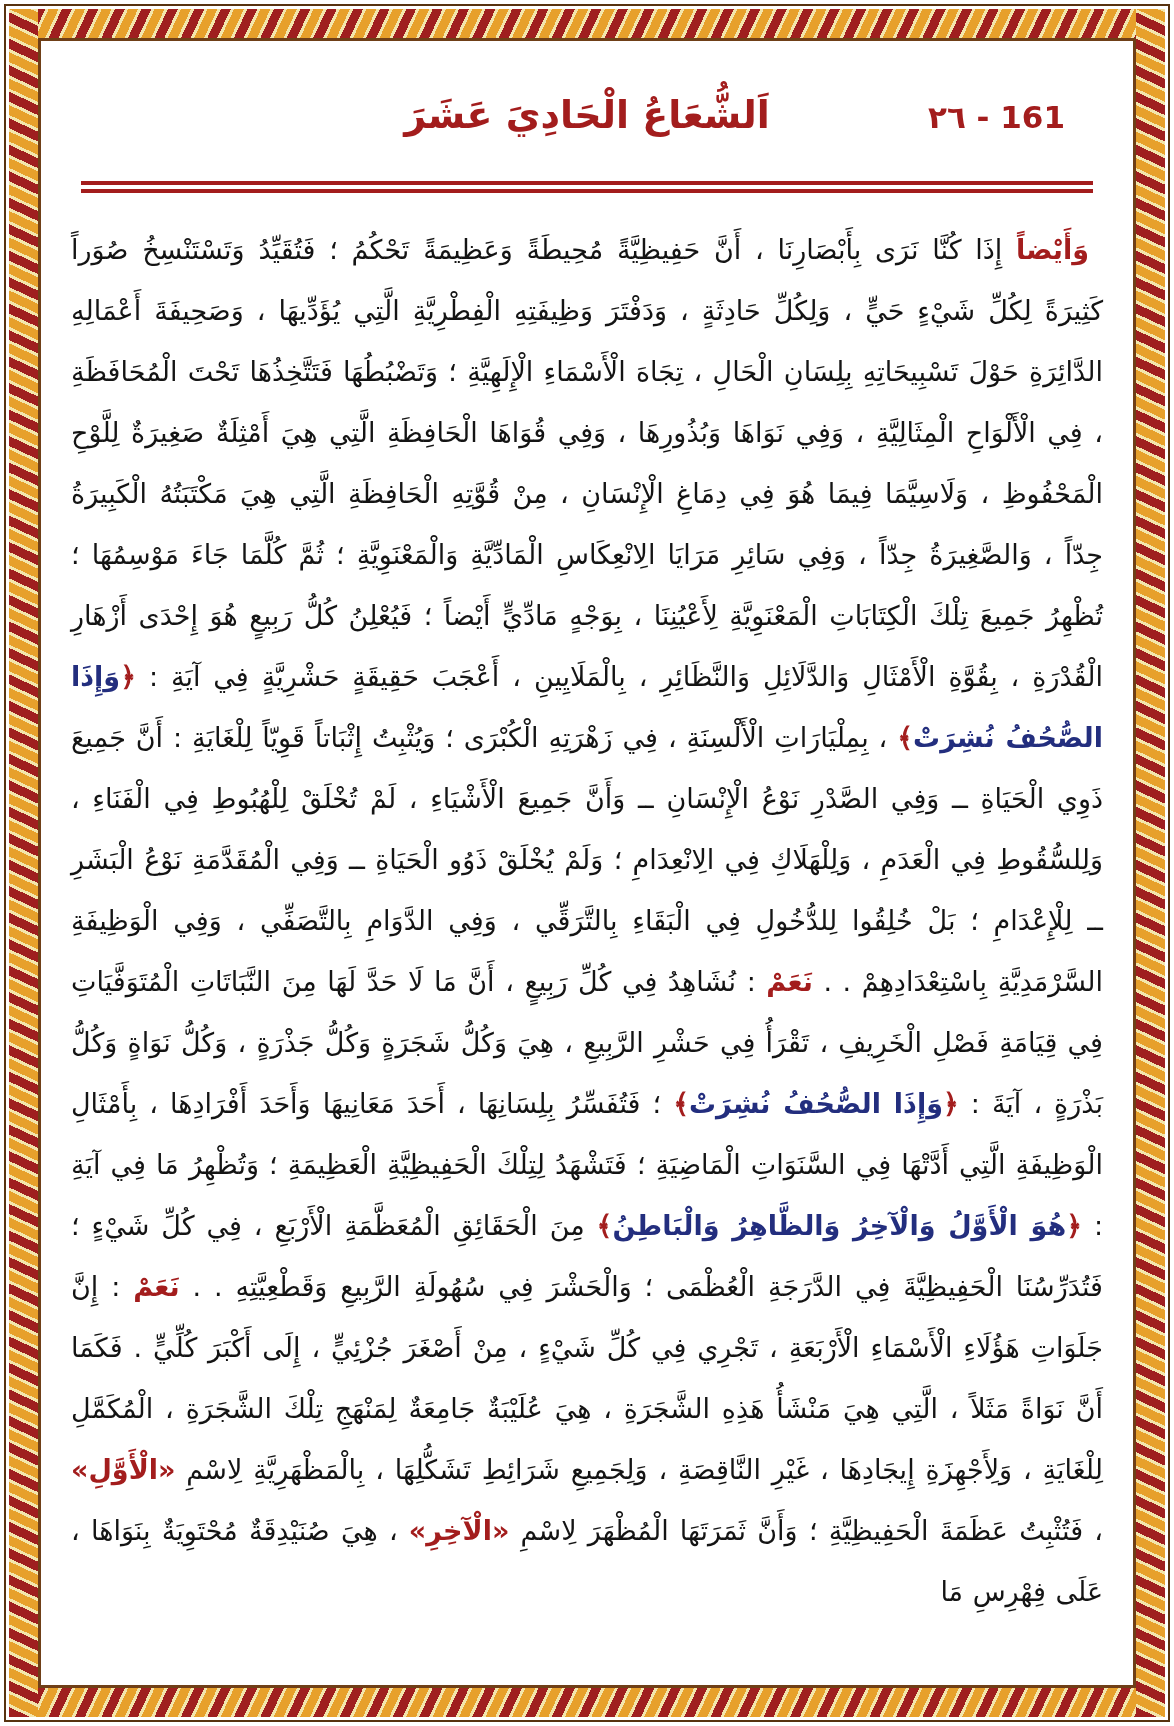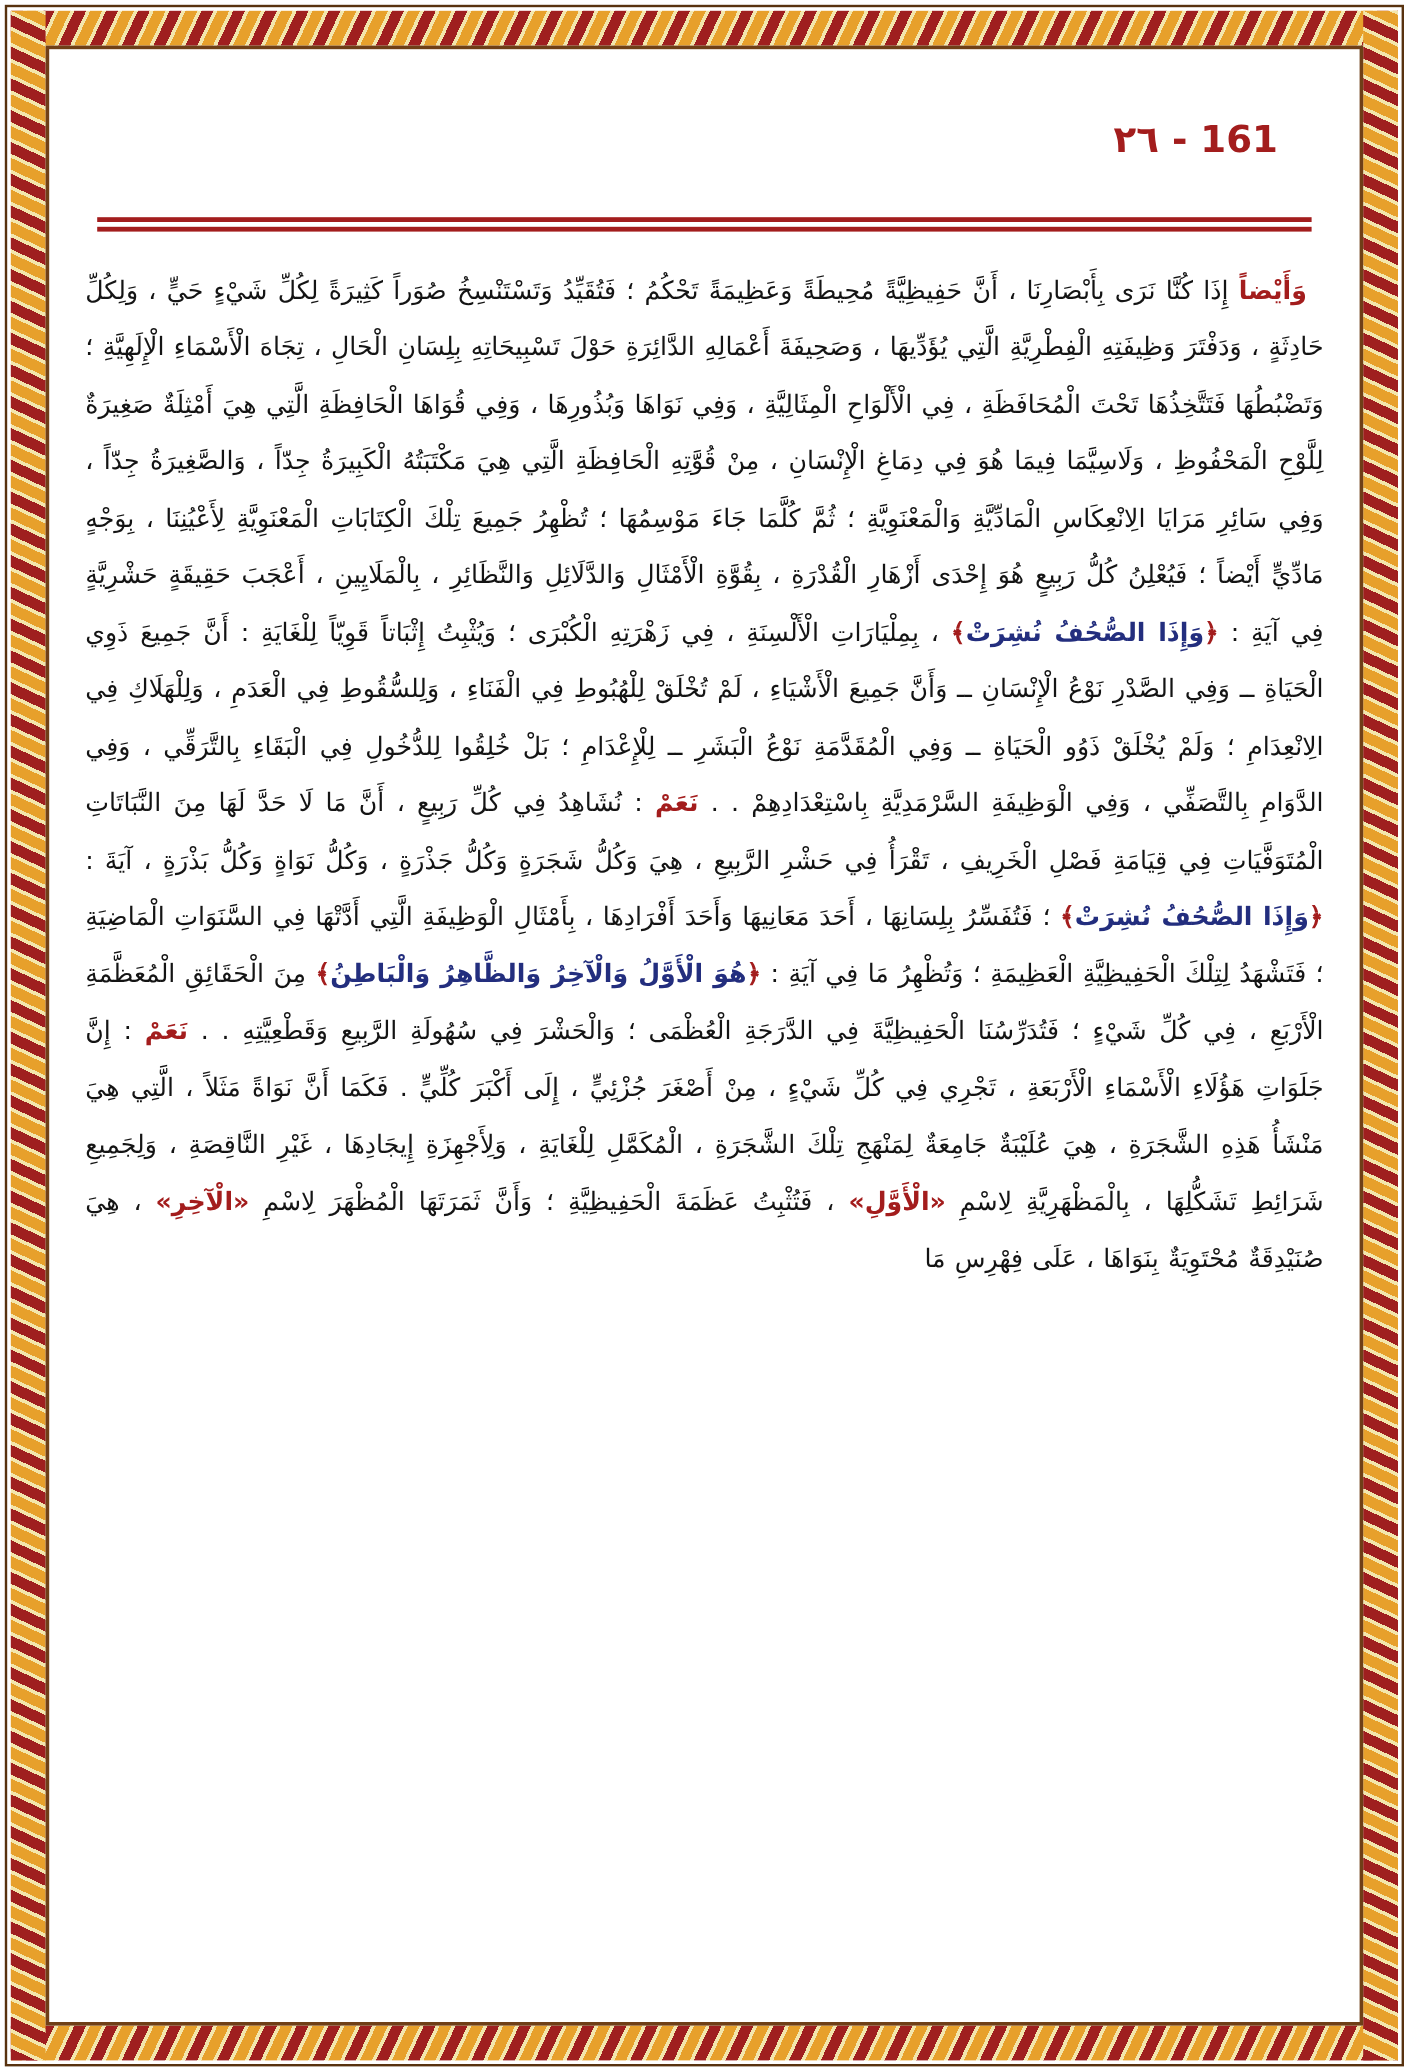--- a/index.html
+++ b/index.html
@@ -61,21 +61,21 @@
     letter-spacing:2px;
     color:var(--accent-red,#a31d1d);
   }
   .double-rule{margin:8px 12px 0;}
   .rule-line{
     height:4px;margin-bottom:4px;
     background:var(--accent-red,#a31d1d);
   }
   .body-text{
     margin:26px 2px 0;
-    font-size:21px;
+    font-size:27px;
     line-height:2.26;
     text-align:justify;
     text-indent:14px;
     color:#141414;
     word-spacing:1px;
   }
   .run-red{color:var(--accent-red,#a31d1d);font-weight:bold;}
   .run-verse{color:var(--verse-blue,#232e7e);font-weight:bold;}
   .run-bracket{color:var(--accent-red,#a31d1d);font-weight:bold;}
 </style>
@@ -90,20 +90,21 @@
     <div class="strip strip-bottom"></div>
     <div class="strip strip-left"></div>
     <div class="strip strip-right"></div>
     <div class="frame-innerline"></div>
   </div>
 
   <div class="content">
 
     <div class="header">
       <div class="page-number">161 - ٢٦</div>
+      <h1 class="title">اَلشُّعَاعُ الْحَادِيَ عَشَرَ</h1>
     </div>
 
     <div class="double-rule">
       <div class="rule-line"></div>
       <div class="rule-line"></div>
     </div>
 
     <p class="body-text"><span class="run run-red">وَأَيْضاً</span><span class="run run-k"> إِذَا كُنَّا نَرَى بِأَبْصَارِنَا ، أَنَّ حَفِيظِيَّةً مُحِيطَةً وَعَظِيمَةً تَحْكُمُ ؛ فَتُقَيِّدُ وَتَسْتَنْسِخُ صُوَراً كَثِيرَةً لِكُلِّ شَيْءٍ حَيٍّ ، وَلِكُلِّ حَادِثَةٍ ، وَدَفْتَرَ وَظِيفَتِهِ الْفِطْرِيَّةِ الَّتِي يُؤَدِّيهَا ، وَصَحِيفَةَ أَعْمَالِهِ الدَّائِرَةِ حَوْلَ تَسْبِيحَاتِهِ بِلِسَانِ الْحَالِ ، تِجَاهَ الْأَسْمَاءِ الْإِلَهِيَّةِ ؛ وَتَضْبُطُهَا فَتَتَّخِذُهَا تَحْتَ الْمُحَافَظَةِ ، فِي الْأَلْوَاحِ الْمِثَالِيَّةِ ، وَفِي نَوَاهَا وَبُذُورِهَا ، وَفِي قُوَاهَا الْحَافِظَةِ الَّتِي هِيَ أَمْثِلَةٌ صَغِيرَةٌ لِلَّوْحِ الْمَحْفُوظِ ، وَلَاسِيَّمَا فِيمَا هُوَ فِي دِمَاغِ الْإِنْسَانِ ، مِنْ قُوَّتِهِ الْحَافِظَةِ الَّتِي هِيَ مَكْتَبَتُهُ الْكَبِيرَةُ جِدّاً ، وَالصَّغِيرَةُ جِدّاً ، وَفِي سَائِرِ مَرَايَا الِانْعِكَاسِ الْمَادِّيَّةِ وَالْمَعْنَوِيَّةِ ؛ ثُمَّ كُلَّمَا جَاءَ مَوْسِمُهَا ؛ تُظْهِرُ جَمِيعَ تِلْكَ الْكِتَابَاتِ الْمَعْنَوِيَّةِ لِأَعْيُنِنَا ، بِوَجْهٍ مَادِّيٍّ أَيْضاً ؛ فَيُعْلِنُ كُلُّ رَبِيعٍ هُوَ إِحْدَى أَزْهَارِ الْقُدْرَةِ ، بِقُوَّةِ الْأَمْثَالِ وَالدَّلَائِلِ وَالنَّظَائِرِ ، بِالْمَلَايِينِ ، أَعْجَبَ حَقِيقَةٍ حَشْرِيَّةٍ فِي آيَةِ : </span><span class="run run-bracket">﴿</span><span class="run run-verse">وَإِذَا الصُّحُفُ نُشِرَتْ</span><span class="run run-bracket">﴾</span><span class="run run-k"> ، بِمِلْيَارَاتِ الْأَلْسِنَةِ ، فِي زَهْرَتِهِ الْكُبْرَى ؛ وَيُثْبِتُ إِثْبَاتاً قَوِيّاً لِلْغَايَةِ : أَنَّ جَمِيعَ ذَوِي الْحَيَاةِ ــ وَفِي الصَّدْرِ نَوْعُ الْإِنْسَانِ ــ وَأَنَّ جَمِيعَ الْأَشْيَاءِ ، لَمْ تُخْلَقْ لِلْهُبُوطِ فِي الْفَنَاءِ ، وَلِلسُّقُوطِ فِي الْعَدَمِ ، وَلِلْهَلَاكِ فِي الِانْعِدَامِ ؛ وَلَمْ يُخْلَقْ ذَوُو الْحَيَاةِ ــ وَفِي الْمُقَدَّمَةِ نَوْعُ الْبَشَرِ ــ لِلْإِعْدَامِ ؛ بَلْ خُلِقُوا لِلدُّخُولِ فِي الْبَقَاءِ بِالتَّرَقِّي ، وَفِي الدَّوَامِ بِالتَّصَفِّي ، وَفِي الْوَظِيفَةِ السَّرْمَدِيَّةِ بِاسْتِعْدَادِهِمْ . . </span><span class="run run-red">نَعَمْ</span><span class="run run-k"> : نُشَاهِدُ فِي كُلِّ رَبِيعٍ ، أَنَّ مَا لَا حَدَّ لَهَا مِنَ النَّبَاتَاتِ الْمُتَوَفَّيَاتِ فِي قِيَامَةِ فَصْلِ الْخَرِيفِ ، تَقْرَأُ فِي حَشْرِ الرَّبِيعِ ، هِيَ وَكُلُّ شَجَرَةٍ وَكُلُّ جَذْرَةٍ ، وَكُلُّ نَوَاةٍ وَكُلُّ بَذْرَةٍ ، آيَةَ : </span><span class="run run-bracket">﴿</span><span class="run run-verse">وَإِذَا الصُّحُفُ نُشِرَتْ</span><span class="run run-bracket">﴾</span><span class="run run-k"> ؛ فَتُفَسِّرُ بِلِسَانِهَا ، أَحَدَ مَعَانِيهَا وَأَحَدَ أَفْرَادِهَا ، بِأَمْثَالِ الْوَظِيفَةِ الَّتِي أَدَّتْهَا فِي السَّنَوَاتِ الْمَاضِيَةِ ؛ فَتَشْهَدُ لِتِلْكَ الْحَفِيظِيَّةِ الْعَظِيمَةِ ؛ وَتُظْهِرُ مَا فِي آيَةِ : </span><span class="run run-bracket">﴿</span><span class="run run-verse">هُوَ الْأَوَّلُ وَالْآخِرُ وَالظَّاهِرُ وَالْبَاطِنُ</span><span class="run run-bracket">﴾</span><span class="run run-k"> مِنَ الْحَقَائِقِ الْمُعَظَّمَةِ الْأَرْبَعِ ، فِي كُلِّ شَيْءٍ ؛ فَتُدَرِّسُنَا الْحَفِيظِيَّةَ فِي الدَّرَجَةِ الْعُظْمَى ؛ وَالْحَشْرَ فِي سُهُولَةِ الرَّبِيعِ وَقَطْعِيَّتِهِ . . </span><span class="run run-red">نَعَمْ</span><span class="run run-k"> : إِنَّ جَلَوَاتِ هَؤُلَاءِ الْأَسْمَاءِ الْأَرْبَعَةِ ، تَجْرِي فِي كُلِّ شَيْءٍ ، مِنْ أَصْغَرَ جُزْئِيٍّ ، إِلَى أَكْبَرَ كُلِّيٍّ . فَكَمَا أَنَّ نَوَاةً مَثَلاً ، الَّتِي هِيَ مَنْشَأُ هَذِهِ الشَّجَرَةِ ، هِيَ عُلَيْبَةٌ جَامِعَةٌ لِمَنْهَجِ تِلْكَ الشَّجَرَةِ ، الْمُكَمَّلِ لِلْغَايَةِ ، وَلِأَجْهِزَةِ إِيجَادِهَا ، غَيْرِ النَّاقِصَةِ ، وَلِجَمِيعِ شَرَائِطِ تَشَكُّلِهَا ، بِالْمَظْهَرِيَّةِ لِاسْمِ </span><span class="run run-red">«الْأَوَّلِ»</span><span class="run run-k"> ، فَتُثْبِتُ عَظَمَةَ الْحَفِيظِيَّةِ ؛ وَأَنَّ ثَمَرَتَهَا الْمُظْهَرَ لِاسْمِ </span><span class="run run-red">«الْآخِرِ»</span><span class="run run-k"> ، هِيَ صُنَيْدِقَةٌ مُحْتَوِيَةٌ بِنَوَاهَا ، عَلَى فِهْرِسِ مَا</span></p>
 
   </div>

